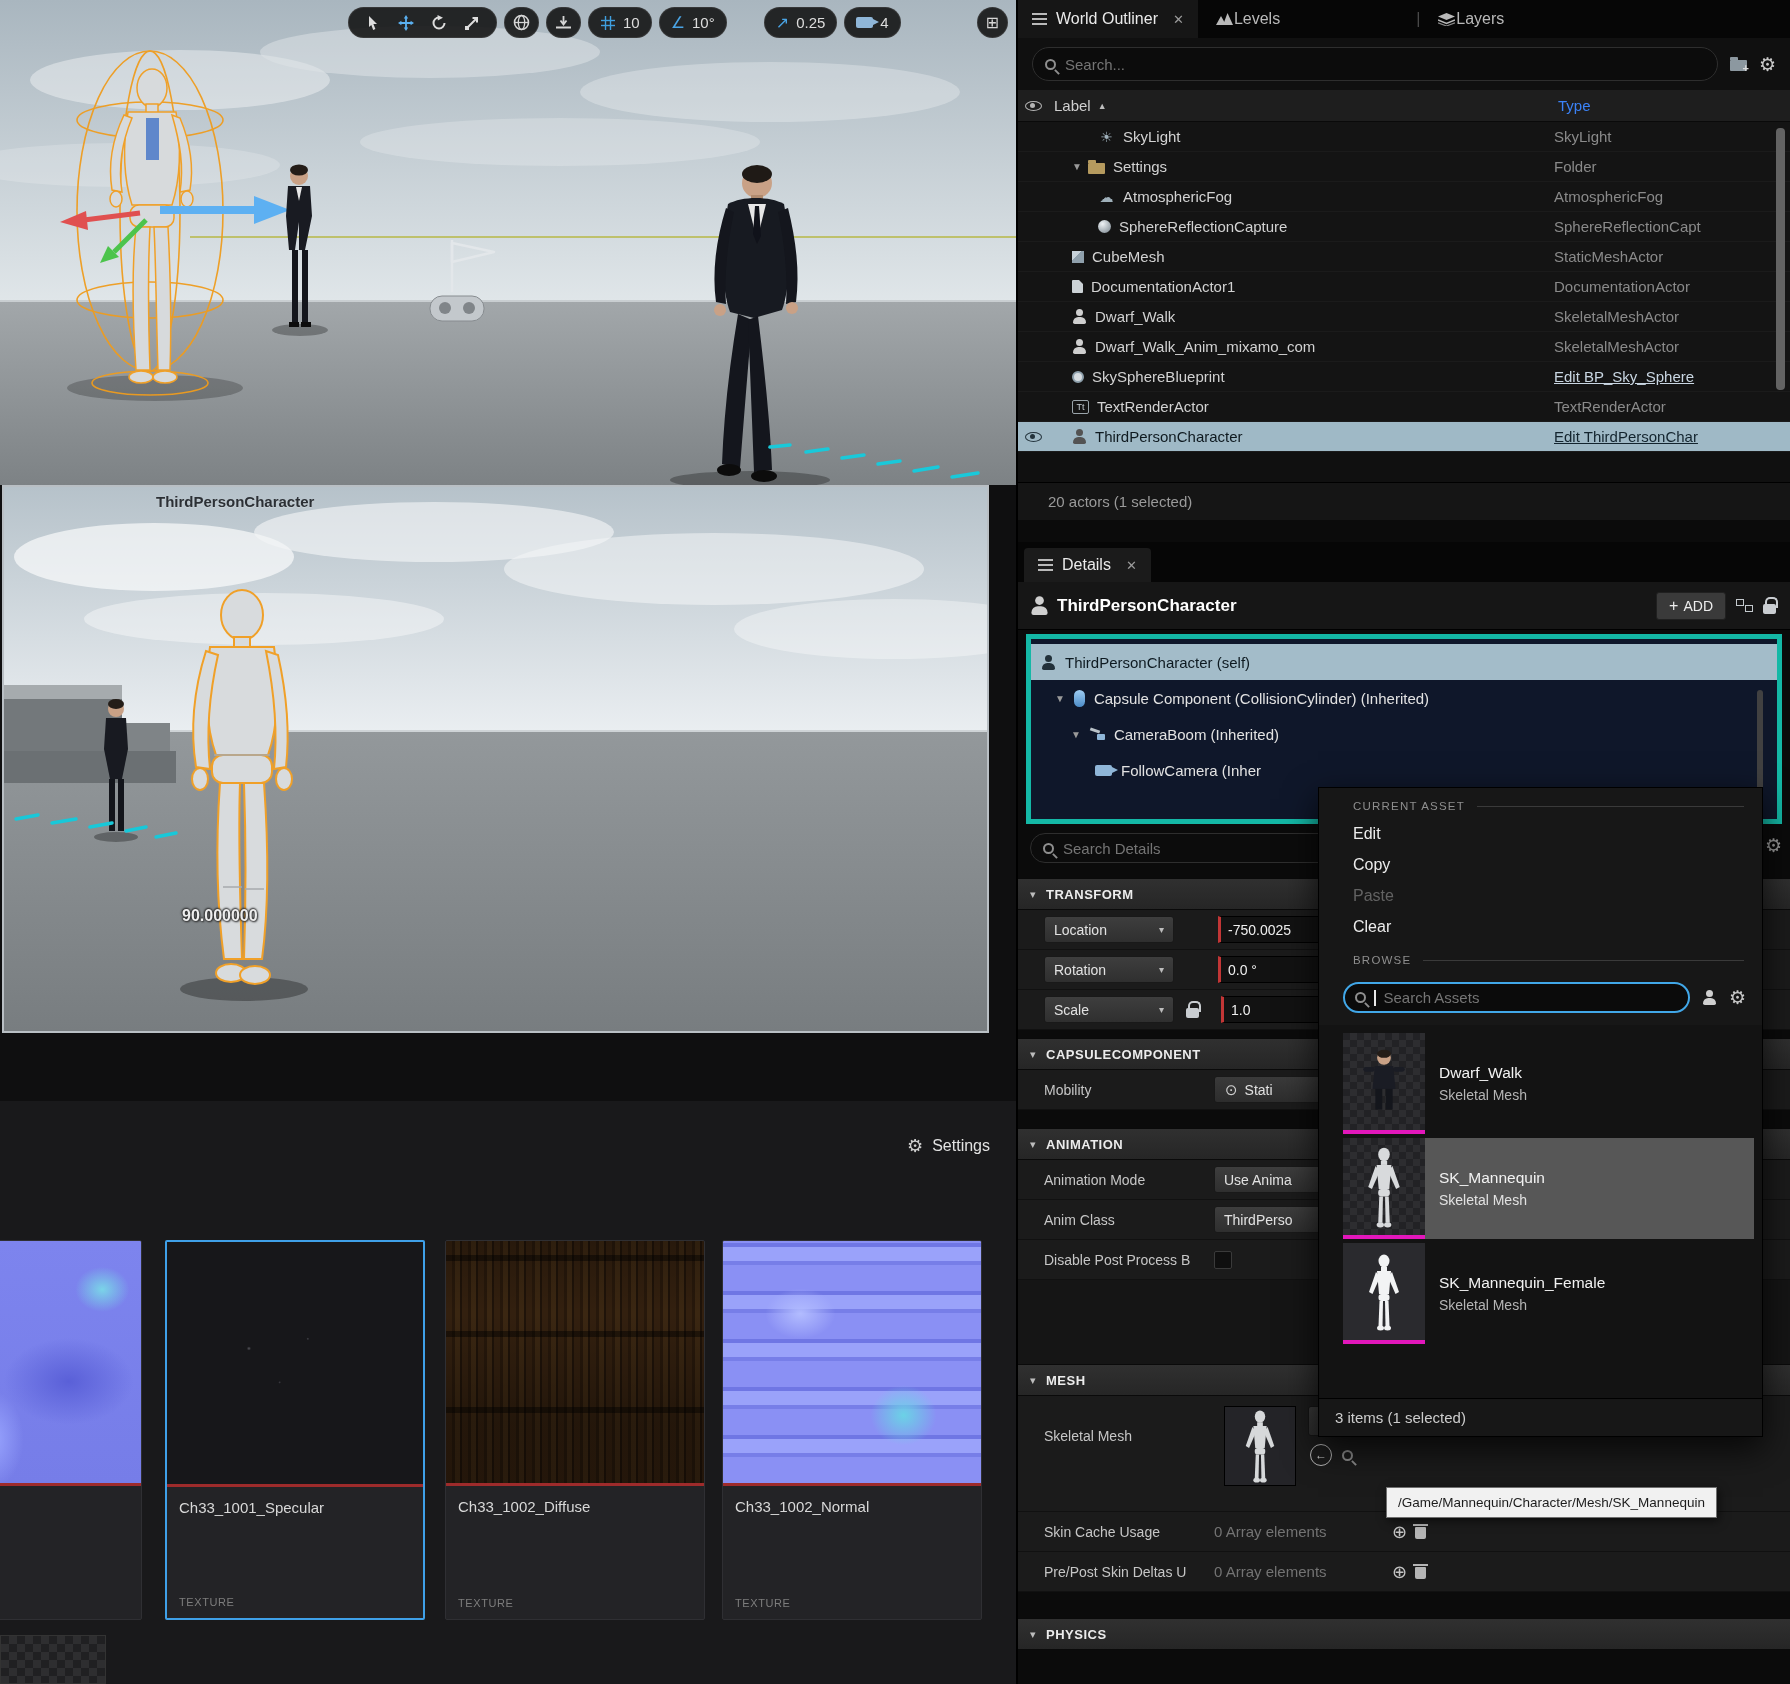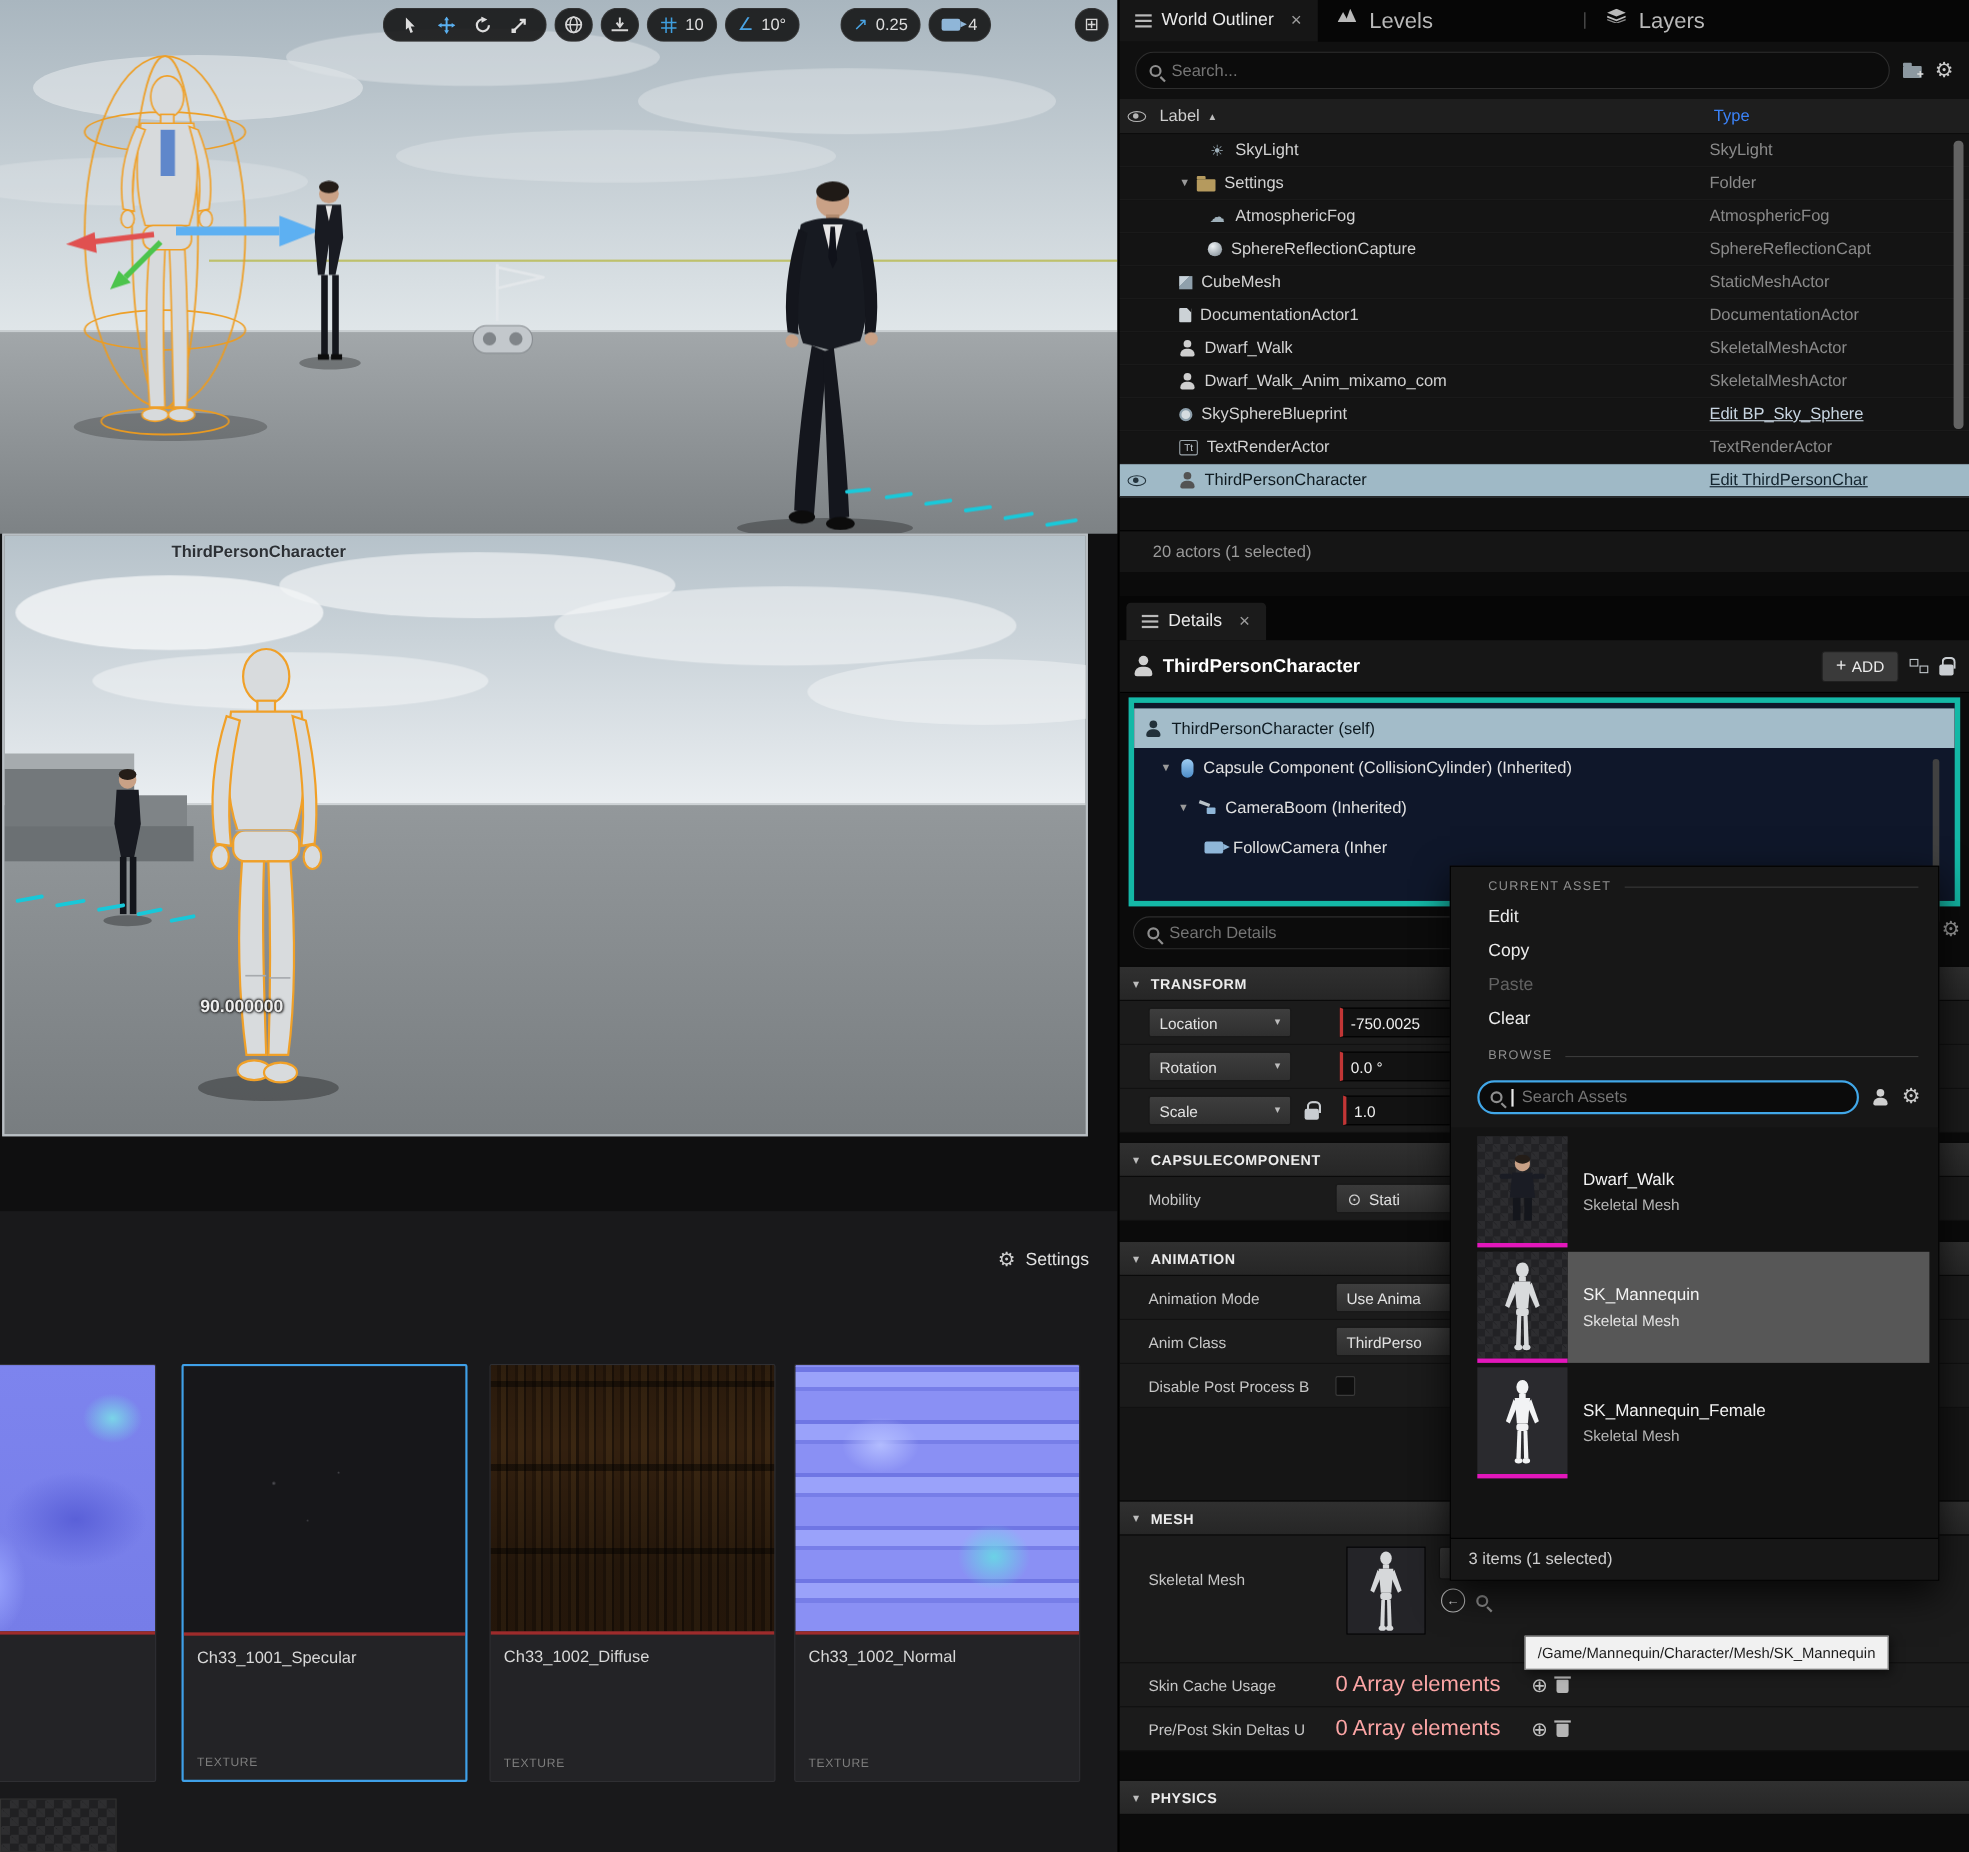--- a/index.html
+++ b/index.html
@@ -37,21 +37,21 @@
 .tex-normal{background-image:radial-gradient(70px 48px at 22% 22%,#b9c4ff,transparent 70%),radial-gradient(90px 60px at 72% 58%,#5a60d8,transparent 72%),radial-gradient(46px 70px at 42% 82%,#9aa6ff,transparent 70%),radial-gradient(36px 30px at 85% 20%,#7ad4e8,transparent 75%),linear-gradient(#7d84ee,#767de8)}
 .tex-spec{background:#17171a;background-image:radial-gradient(3px 3px at 32% 44%,#54545a,transparent 70%),radial-gradient(2px 2px at 55% 40%,#46464c,transparent 70%),radial-gradient(2px 2px at 44% 58%,#3c3c42,transparent 70%)}
 .tex-wood{background-image:repeating-linear-gradient(0deg,transparent 0 70px,rgba(0,0,0,.45) 70px 76px),linear-gradient(rgba(0,0,0,.22),rgba(0,0,0,0) 30%,rgba(0,0,0,.3) 75%),repeating-linear-gradient(90deg,#33200f 0 6px,#27180b 6px 9px,#3b2712 9px 14px,#1f1309 14px 16px)}
 .tex-normal2{background-image:radial-gradient(50px 36px at 30% 30%,#b2bcff,transparent 70%),radial-gradient(44px 40px at 70% 72%,#6bd2e6,transparent 75%),repeating-linear-gradient(0deg,#8a90f4 0 26px,#777ee8 26px 30px,#9aa2fa 30px 44px,#6f76e4 44px 48px)}
 .checkerpartial{position:absolute;left:0;top:534px;width:106px;height:49px;background-image:linear-gradient(45deg,#2e2e30 25%,transparent 25%,transparent 75%,#2e2e30 75%),linear-gradient(45deg,#2e2e30 25%,#202022 25%,#202022 75%,#2e2e30 75%);background-size:16px 16px;background-position:0 0,8px 8px;border:1px solid #333}
 
 
 .rightcol{position:absolute;left:1016px;top:0;width:774px;height:1684px;background:#101010;border-left:2px solid #000}
 .rtabs{position:absolute;top:0;left:0;right:0;height:38px;background:#060606;display:flex;align-items:center;color:#b9b9b9}
 .rtab{display:flex;align-items:center;gap:9px;height:38px;padding:0 14px;background:#161616;color:#eaeaea;font-size:16px}
-.rtabplain{display:flex;align-items:flex-start;gap:12px;padding:0 18px;font-size:20px}
+.rtabplain{display:flex;align-items:center;gap:1px;padding:0 18px;font-size:16px}
 .rsep{color:#4a4a4a;font-size:16px}
 .closex{color:#9c9c9c;font-size:13px;margin-left:6px}
 
 .osearch{position:absolute;top:38px;left:0;right:0;height:52px;display:flex;align-items:center;padding:0 14px;gap:12px;background:#101010}
 .sinput{flex:1;display:flex;align-items:center;gap:9px;height:34px;border-radius:17px;background:#0c0c0c;border:1px solid #2e2e2e;padding:0 12px}
 .sinput input{flex:1;background:transparent;border:none;outline:none;color:#a8a8a8;font-size:15px;font-family:inherit}
 
 .ohead{position:absolute;top:90px;left:0;right:0;height:32px;background:#1e1e1e;display:flex;align-items:center;font-size:15px;color:#cfcfcf;border-bottom:1px solid #0a0a0a}
 .ohead .hlabel{display:flex;align-items:center;gap:7px;flex:1;padding-left:6px}
 .sortmark{font-size:9px;color:#bdbdbd}
@@ -105,21 +105,21 @@
 .seg .radio{font-size:15px;color:#cfcfcf}
 .cbx{width:18px;height:18px;background:#0f0f0f;border:1px solid #3a3a3a;border-radius:2px;flex:none}
 .emptystrip{height:84px;background:#151515}
 .meshblock{height:116px;background:#1b1b1b;border-bottom:1px solid #111;display:flex;align-items:flex-start;padding-top:10px}
 .meshthumb{width:72px;height:80px;background:#242428;border:1px solid #000;margin-left:10px;display:flex;align-items:center;justify-content:center;flex:none}
 .meshthumb svg{width:38px;height:76px;fill:#d6d8da}
 .meshright{display:flex;flex-direction:column;gap:8px;margin-left:12px}
 .combo{display:flex;align-items:center;justify-content:space-between;width:300px;height:30px;background:linear-gradient(#3a3a3a,#2c2c2c);border:1px solid #151515;border-radius:3px;padding:0 10px;color:#ececec;font-size:15px}
 .miniicons{display:flex;gap:10px;align-items:center;padding-left:2px}
 .circbtn{width:22px;height:22px;border:1.5px solid #b5b5b5;border-radius:50%;display:flex;align-items:center;justify-content:center;color:#cfcfcf;font-size:12px}
-.arrval{width:170px;flex:none;color:#fca5a5;font-size:20px}
+.arrval{width:170px;flex:none;color:#737373;font-size:15px}
 .iconbtn{display:flex;align-items:center;justify-content:center;width:26px}
 .cplus{font-size:18px;color:#c3c3c3;line-height:1}
 
 
 .popup{position:absolute;left:1318px;top:787px;width:445px;height:650px;background:#171717;border:1px solid #000;box-shadow:0 12px 32px rgba(0,0,0,.75);z-index:40;display:flex;flex-direction:column}
 .phead{display:flex;align-items:center;gap:12px;padding:12px 18px 6px 34px;color:#8e8e8e;font-size:11.5px;letter-spacing:1.2px}
 .phead .line{flex:1;height:1px;background:#3a3a3a}
 .pitem{height:31px;display:flex;align-items:center;padding-left:34px;color:#ececec;font-size:16px}
 .pitem.dis{color:#626262}
 .psearchrow{display:flex;align-items:center;gap:12px;padding:10px 16px 6px 24px}

